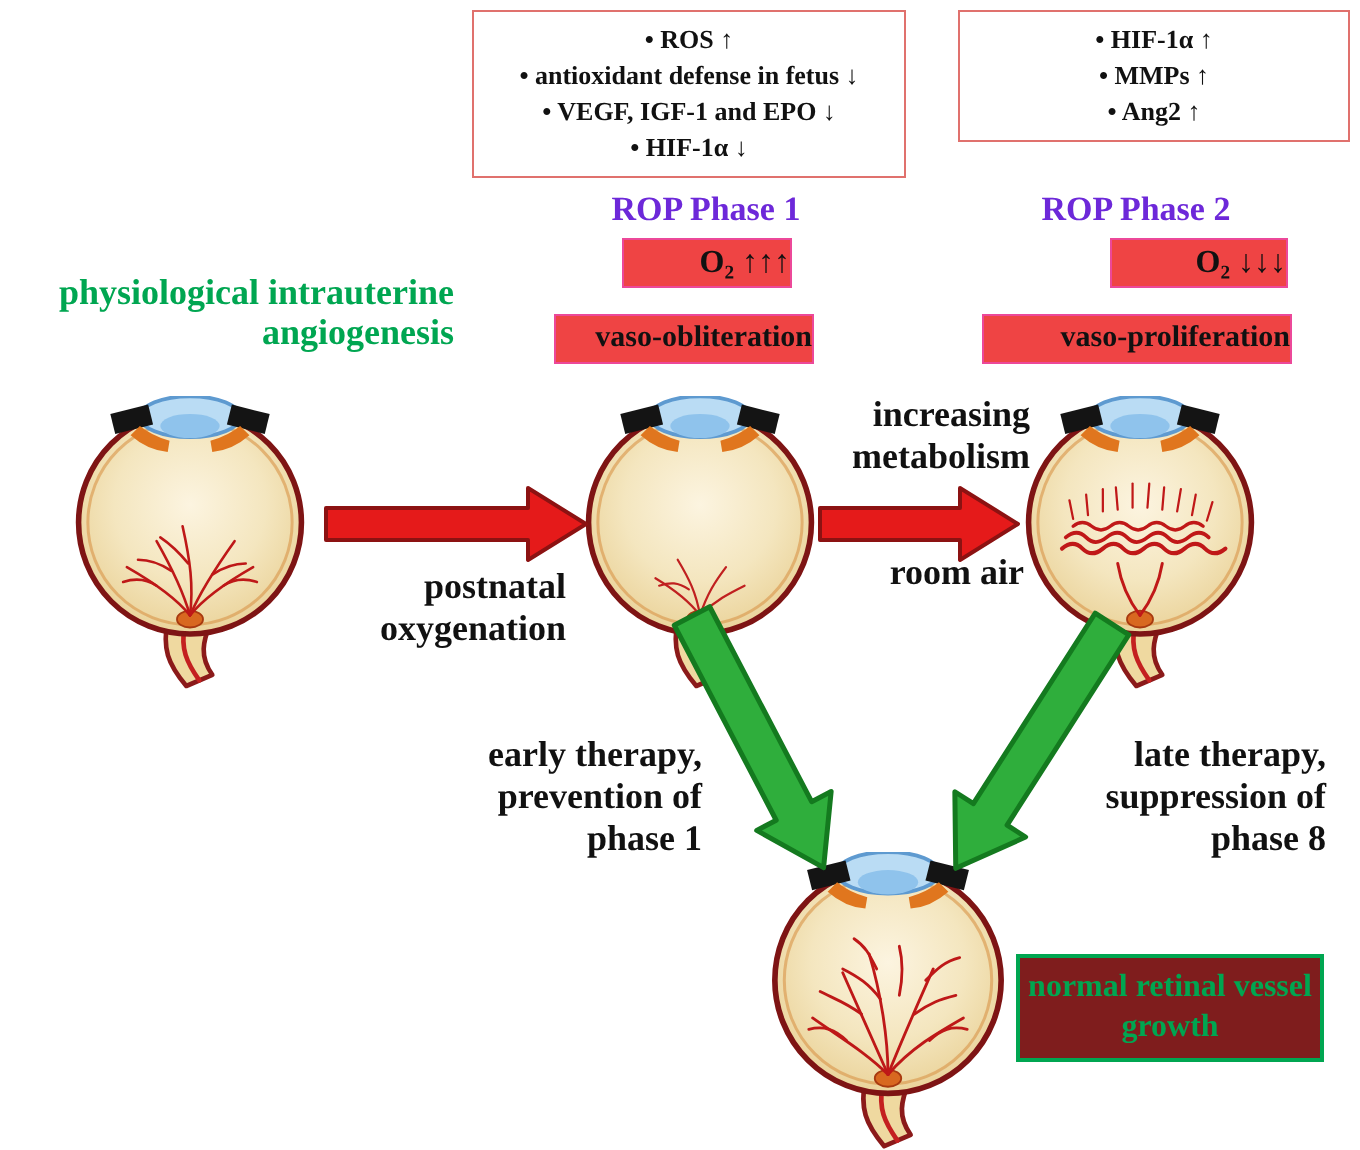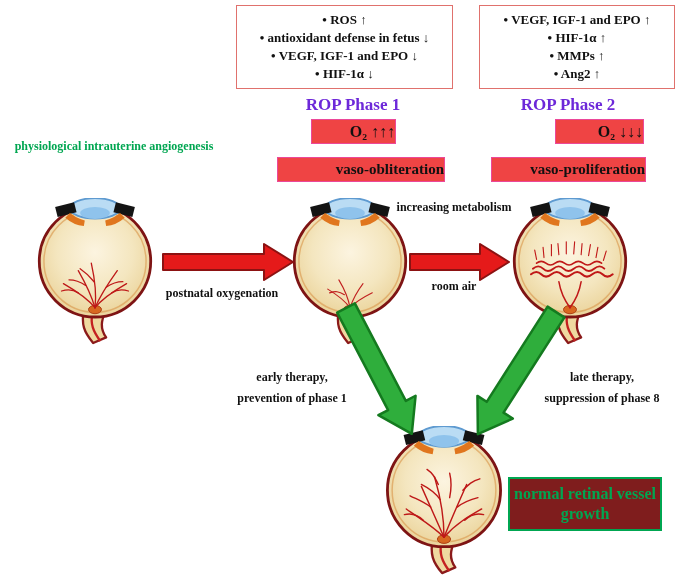--- a/index.html
+++ b/index.html
@@ -15,21 +15,21 @@
     position:absolute; border:1px solid #e0716d; background:#fff;
     text-align:center; padding:5px 4px; font-size:13px; line-height:1.38; white-space:nowrap;
   }
   .bullet::before { content:"•  "; }
   .phase-heading { position:absolute; color:#6d28d9; font-size:17px; text-align:center; }
   .small-box {
     position:absolute; border:1px solid #ec4899; background:#ef4444;
     text-align:right; font-size:15px; height:25px; line-height:23px;
   }
   .o2 { font-size:16px; }
-  .plain-label { position:absolute; text-align:center; font-size:12px; line-height:21px; }
+  .plain-label { position:absolute; text-align:right; font-size:18px; line-height:21px; }
   .green-text { color:#00a651; }
   .growth-box {
     position:absolute; border:2px solid #00a651; color:#00a651; background:#7f1d1d;
     text-align:center; font-size:16px; line-height:20px; padding:5px 4px;
   }
 </style>
 </head>
 <body>
 
 <div class="canvas">
@@ -136,33 +136,32 @@
     </g>
   </svg>
 
   <div class="factor-box" style="left:236px;top:5px;width:217px;">
     <div class="bullet">ROS ↑</div>
     <div class="bullet">antioxidant defense in fetus ↓</div>
     <div class="bullet">VEGF, IGF-1 and EPO ↓</div>
     <div class="bullet">HIF-1α ↓</div>
   </div>
   <div class="factor-box" style="left:479px;top:5px;width:196px;">
-    <div class="bullet">VEGF, IGF-1 and EPO ↑</div>
     <div class="bullet">HIF-1α ↑</div>
     <div class="bullet">MMPs ↑</div>
     <div class="bullet">Ang2 ↑</div>
   </div>
 
   <div class="phase-heading" style="left:278px;top:95px;width:150px;">ROP Phase 1</div>
   <div class="phase-heading" style="left:493px;top:95px;width:150px;">ROP Phase 2</div>
 
   <div class="small-box o2" style="left:311px;top:119px;width:85px;">O₂ ↑↑↑</div>
   <div class="small-box o2" style="left:555px;top:119px;width:89px;">O₂ ↓↓↓</div>
 
-  <div class="small-box" style="left:277px;top:157px;width:168px;">vaso-obliteration</div>
+  <div class="small-box" style="left:277px;top:157px;width:130px;">vaso-obliteration</div>
   <div class="small-box" style="left:491px;top:157px;width:155px;">vaso-proliferation</div>
 
   <div class="plain-label green-text" style="left:1px;top:136px;width:226px;line-height:20px;">physiological intrauterine angiogenesis</div>
 
   <div class="plain-label" style="left:161px;top:283px;width:122px;">postnatal oxygenation</div>
   <div class="plain-label" style="left:393px;top:197px;width:122px;">increasing metabolism</div>
   <div class="plain-label" style="left:396px;top:276px;width:116px;">room air</div>
 
   <div class="plain-label" style="left:233px;top:367px;width:118px;">early therapy, prevention of phase 1</div>
   <div class="plain-label" style="left:541px;top:367px;width:122px;">late therapy, suppression of phase 8</div>

